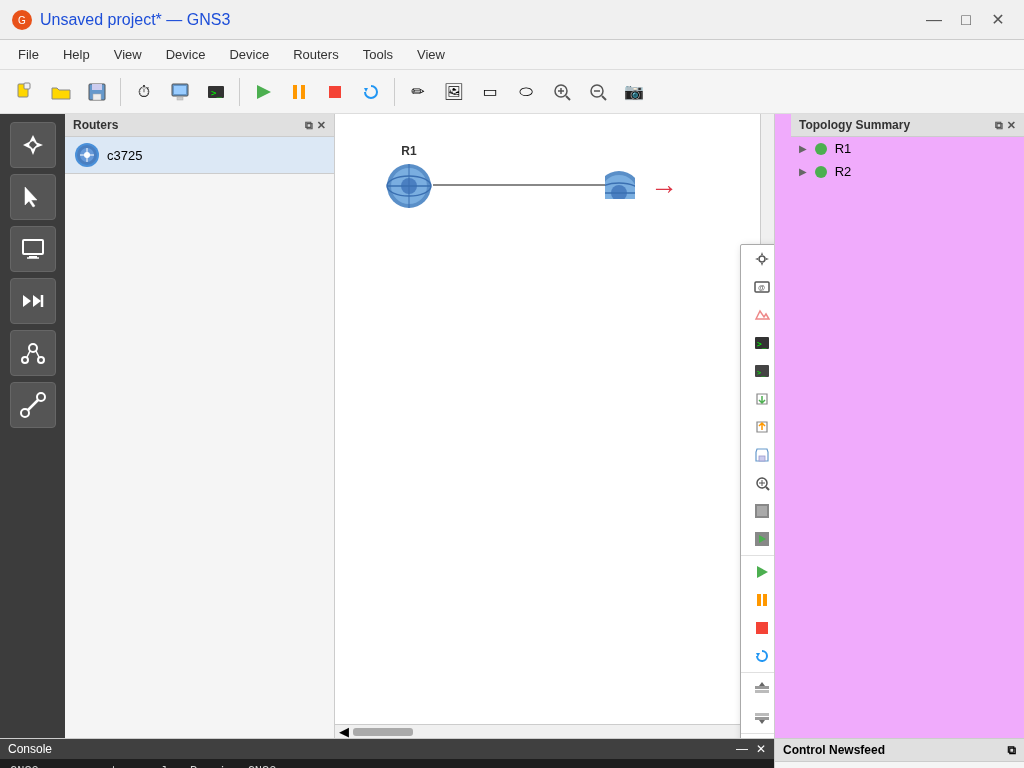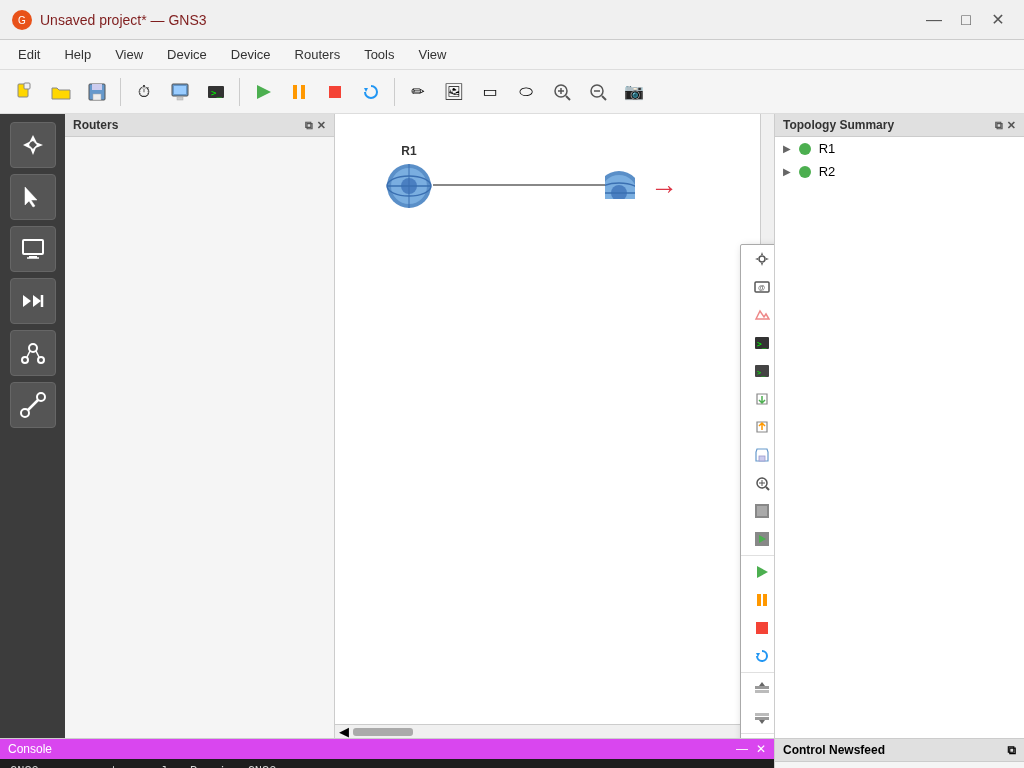--- a/index.html
+++ b/index.html
@@ -10,21 +10,21 @@
       background: #f0f0f0;
       height: 40px;
       display: flex;
       align-items: center;
       padding: 0 12px;
       border-bottom: 1px solid #ccc;
       justify-content: space-between;
     }
     .title-bar-left { display: flex; align-items: center; gap: 8px; }
     .title-bar-icon { width: 20px; height: 20px; background: #e8521a; border-radius: 50%; display: flex; align-items: center; justify-content: center; }
-    .title-bar-title { font-size: 14px; color: #7f1d1d; }
+    .title-bar-title { font-size: 16px; color: #1d4ed8; }
     .title-bar-controls { display: flex; gap: 4px; }
     .title-btn { width: 28px; height: 28px; border: none; background: transparent; cursor: pointer; font-size: 16px; display: flex; align-items: center; justify-content: center; color: #555; }
 
     
     .menu-bar {
       background: #f5f5f5;
       height: 30px;
       display: flex;
       align-items: center;
       padding: 0 8px;
@@ -153,24 +153,25 @@
       position: absolute;
       top: 58px;
       left: 320px;
       font-size: 28px;
       color: #dc3545;
     }
 
     
     .topology-panel {
       width: 250px;
-      background: #ffffff;
+      background: #f0abfc;
       border-left: 1px solid #ccc;
       display: flex;
       flex-direction: column;
+      padding-left: 16px;
     }
     .topology-item {
       display: flex;
       align-items: center;
       padding: 4px 8px;
       gap: 8px;
       cursor: pointer;
     }
     .expand-arrow { font-size: 10px; color: #666; }
     .topo-dot { width: 12px; height: 12px; background: #4caf50; border-radius: 50%; }
@@ -205,21 +206,21 @@
       height: 220px;
       border-top: 1px solid #ccc;
     }
     .console-panel {
       flex: 1;
       background: #1e1e1e;
       display: flex;
       flex-direction: column;
     }
     .console-header {
-      background: #d946ef;
+      background: #404040;
       color: white;
       padding: 3px 8px;
       font-size: 12px;
       display: flex;
       align-items: center;
       justify-content: space-between;
     }
     .console-body {
       flex: 1;
       padding: 6px 10px;
@@ -272,21 +273,21 @@
     <span class="title-bar-title">Unsaved project* — GNS3</span>
   </div>
   <div class="title-bar-controls">
     <button class="title-btn">—</button>
     <button class="title-btn">□</button>
     <button class="title-btn close">✕</button>
   </div>
 </div>
 
 <div class="menu-bar">
-  <span class="menu-item">Edit</span>
+  <span class="menu-item">File</span>
   <span class="menu-item">Help</span>
   <span class="menu-item">View</span>
   <span class="menu-item">Device</span>
   <span class="menu-item">Device</span>
   <span class="menu-item">Routers</span>
   <span class="menu-item">Tools</span>
   <span class="menu-item">View</span>
 </div>
 
 <div class="toolbar">
@@ -416,20 +417,32 @@
     </button>
   </div>
 
   <div class="device-panel">
     <div class="panel-header">
       <span>Routers</span>
       <div class="panel-header-controls">
         <span class="panel-ctrl">⧉</span>
         <span class="panel-ctrl">✕</span>
       </div>
+    </div>
+    <div class="device-item">
+      <div class="device-icon">
+        <svg width="22" height="22" viewBox="0 0 22 22">
+          <circle cx="11" cy="11" r="10" fill="#4a7fc1"></circle>
+          <circle cx="11" cy="11" r="7" fill="#6699d9"></circle>
+          <circle cx="11" cy="11" r="3" fill="white"></circle>
+          <line x1="11" y1="4" x2="11" y2="18" stroke="white" stroke-width="1"></line>
+          <line x1="4" y1="11" x2="18" y2="11" stroke="white" stroke-width="1"></line>
+        </svg>
+      </div>
+      <span>c3725</span>
     </div>
   </div>
 
   <div class="canvas-area" style="position:relative;">
 
     <div class="router-node" style="position:absolute; top:30px; left:50px; display:flex; flex-direction:column; align-items:center; gap:4px;">
       <span style="font-size:12px; font-weight:bold; color:#333;">R1</span>
       <svg class="router-svg" viewBox="0 0 48 48">
         <circle cx="24" cy="24" r="22" fill="#5a8fc8"></circle>
         <circle cx="24" cy="24" r="18" fill="#7aaee0"></circle>

